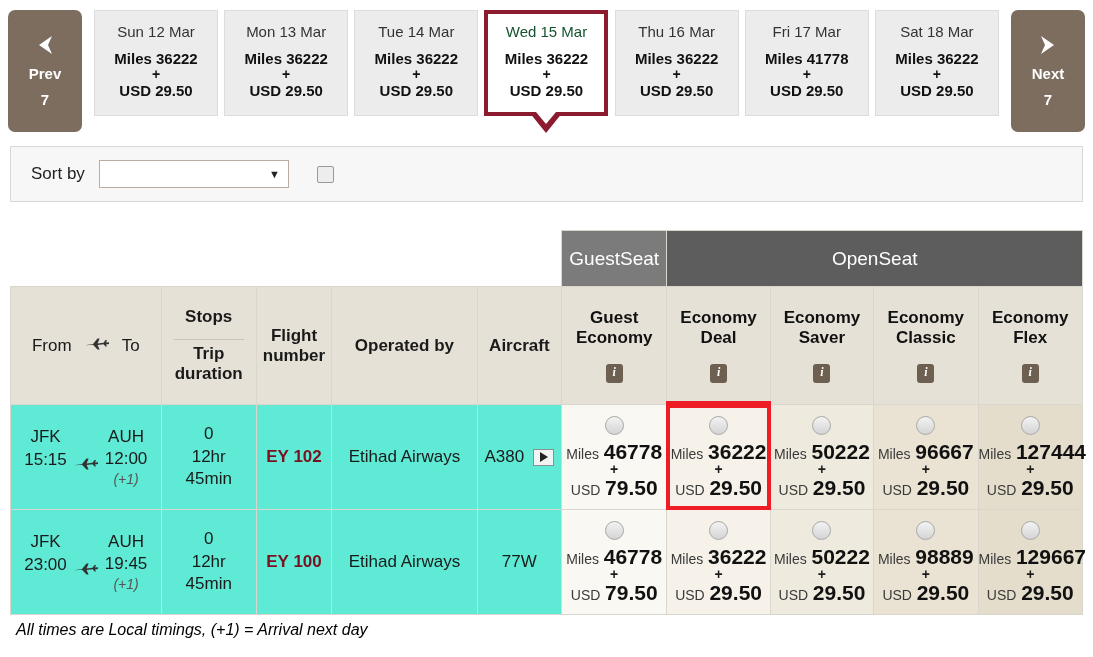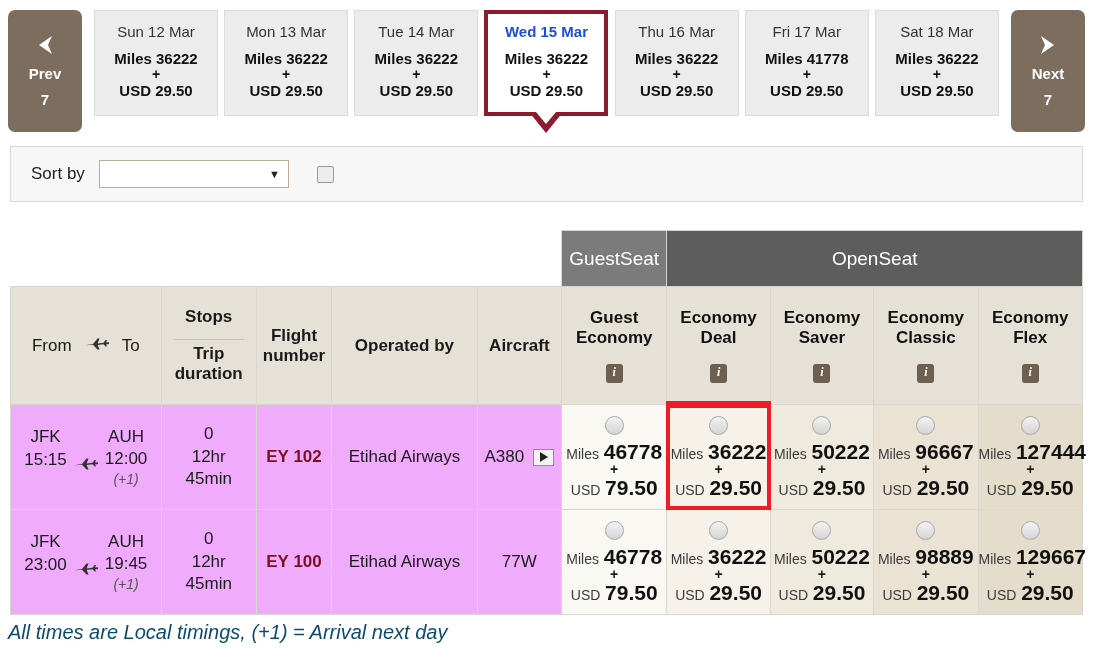--- a/index.html
+++ b/index.html
@@ -61,21 +61,21 @@
   .datecell .d-day { font-size: 15px; color: #333; margin-bottom: 10px; }
   .datecell .d-miles { font-size: 15px; font-weight: bold; color: #111; }
   .datecell .d-plus { font-size: 14px; font-weight: bold; color: #111; line-height: 1.05; }
   .datecell .d-usd { font-size: 15px; font-weight: bold; color: #111; }
 
   .datecell.selected {
     background: #ffffff;
     border: 4px solid #8c1b2f;
     padding-top: 9px;
   }
-  .datecell.selected .d-day { font-weight: bold; color: #1d4ed8; }
+  .datecell.selected .d-day { font-weight: normal; color: #14532d; }
   .datecell.selected .tail-out,
   .datecell.selected .tail-in { position: absolute; left: 50%; }
   .datecell.selected .tail-out {
     bottom: -21px; margin-left: -17px;
     border-left: 17px solid transparent;
     border-right: 17px solid transparent;
     border-top: 21px solid #8c1b2f;
     width: 0; height: 0;
   }
   .datecell.selected .tail-in {
@@ -170,21 +170,21 @@
     height: 4px; background: #ee1c25;
   }
 
   
   .c-guest  { background: #dedad1; }
   .c-deal   { background: #f2eee5; }
   .c-saver  { background: #ebe6da; }
   .c-classic{ background: #e3ddcf; }
   .c-flex   { background: #ded7c7; }
 
-  tbody td { background: #f0abfc; height: 105px; vertical-align: middle; text-align: center; font-size: 17px; }
+  tbody td { background: #5eead4; height: 105px; vertical-align: middle; text-align: center; font-size: 17px; }
   tbody td.b-guest  { background: #faf8f2; }
   tbody td.b-deal   { background: #f6f2e9; }
   tbody td.b-saver  { background: #efeade; }
   tbody td.b-classic{ background: #eae3d3; }
   tbody td.b-flex   { background: #e5ddcb; }
 
   .route { display: flex; align-items: center; justify-content: center; gap: 6px; line-height: 1.3; }
   .route .side { display: flex; flex-direction: column; align-items: center; }
   .route .side .code { font-size: 17px; }
   .route .side .time { font-size: 17px; }
@@ -224,22 +224,22 @@
   .fare-plus { font-size: 14px; font-weight: bold; line-height: 1.1; }
 
   .fare-cell.selected-cell::after {
     content: ""; position: absolute;
     left: -1px; right: -1px; top: -1px; bottom: -1px;
     border: 4px solid #ee1c25;
     pointer-events: none;
   }
 
   .footnote {
-    margin: 6px 10px 0 8px;
-    font-size: 20px; font-style: italic; color: #0c4a6e;
+    margin: 6px 10px 0 16px;
+    font-size: 16px; font-style: italic; color: #000000;
   }
 </style>
 </head>
 <body>
 
 <div class="date-strip">
 
   <div class="navbtn">
     <span class="arrow">
       <svg width="26" height="22" viewBox="0 0 26 22">

